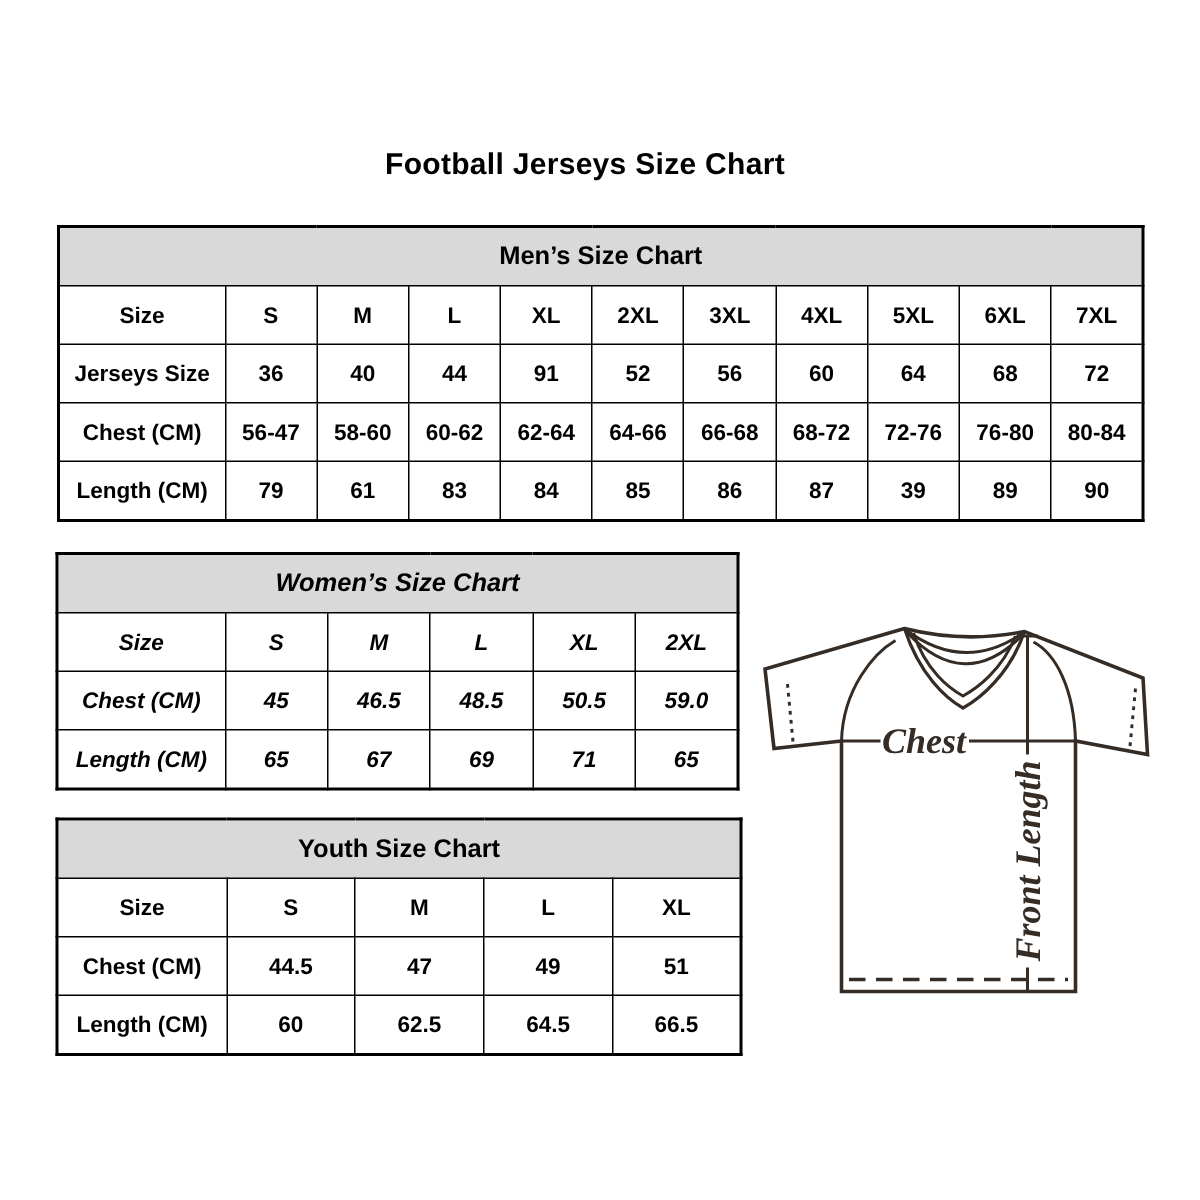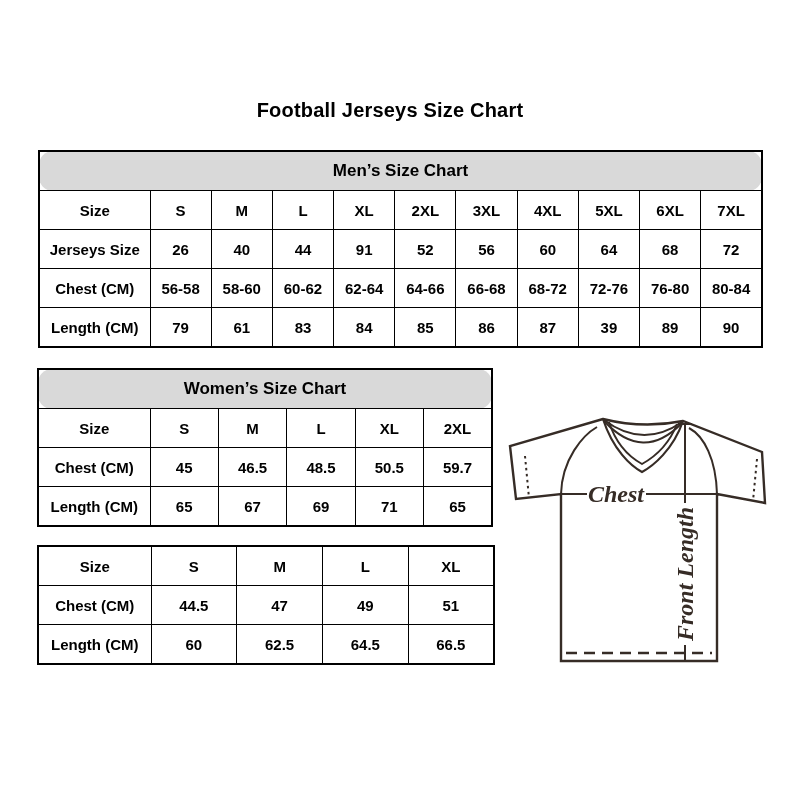--- a/index.html
+++ b/index.html
@@ -4,23 +4,23 @@
 <style>
   html,body{margin:0;padding:0;background:#ffffff;}
   .page{position:relative;width:800px;height:800px;background:#ffffff;overflow:hidden;
         font-family:"Liberation Sans",sans-serif;color:#000;}
   .title{position:absolute;top:99px;left:0;width:780px;margin:0;text-align:center;
          font-size:20px;font-weight:bold;letter-spacing:0.2px;}
   table.tbl{position:absolute;border-collapse:collapse;table-layout:fixed;
             border:2px solid #000;font-weight:bold;}
   table.tbl td{border:1px solid #000;text-align:center;vertical-align:middle;
                padding:0;height:38px;font-size:15px;overflow:hidden;white-space:nowrap;}
-  table.tbl td.hdr{background:#d9d9d9;font-size:17px;border-radius:14px;}
+  table.tbl td.hdr{background:#d9d9d9;font-size:17px;}
   table.mens{left:38px;top:150px;width:725px;}
-  table.womens{left:37px;top:368px;width:456px;}
+  table.womens{left:37px;top:368px;width:456px;font-style:italic;}
   table.youth{left:37px;top:545px;width:458px;}
   .jersey{position:absolute;left:505px;top:415px;}
   .jersey path{fill:none;stroke:#362c26;}
   .jersey text{fill:#362c26;font-family:"Liberation Serif",serif;
                font-style:italic;font-weight:bold;font-size:24px;}
 </style>
 </head>
 <body>
 
 <div class="page">
@@ -53,34 +53,34 @@
         <td>XL</td>
         <td>2XL</td>
         <td>3XL</td>
         <td>4XL</td>
         <td>5XL</td>
         <td>6XL</td>
         <td>7XL</td>
       </tr>
       <tr>
         <td>Jerseys Size</td>
-        <td>26</td>
+        <td>36</td>
         <td>40</td>
         <td>44</td>
         <td>91</td>
         <td>52</td>
         <td>56</td>
         <td>60</td>
         <td>64</td>
         <td>68</td>
         <td>72</td>
       </tr>
       <tr>
         <td>Chest (CM)</td>
-        <td>56-58</td>
+        <td>56-47</td>
         <td>58-60</td>
         <td>60-62</td>
         <td>62-64</td>
         <td>64-66</td>
         <td>66-68</td>
         <td>68-72</td>
         <td>72-76</td>
         <td>76-80</td>
         <td>80-84</td>
       </tr>
@@ -120,21 +120,21 @@
         <td>L</td>
         <td>XL</td>
         <td>2XL</td>
       </tr>
       <tr>
         <td>Chest (CM)</td>
         <td>45</td>
         <td>46.5</td>
         <td>48.5</td>
         <td>50.5</td>
-        <td>59.7</td>
+        <td>59.0</td>
       </tr>
       <tr>
         <td>Length (CM)</td>
         <td>65</td>
         <td>67</td>
         <td>69</td>
         <td>71</td>
         <td>65</td>
       </tr>
     </tbody>
@@ -143,20 +143,23 @@
   <table class="tbl youth">
     <colgroup>
         <col style="width:113px">
         <col>
         <col>
         <col>
         <col>
       </colgroup>
     <tbody>
       <tr>
+        <td class="hdr" colspan="5">Youth Size Chart</td>
+      </tr>
+      <tr>
         <td>Size</td>
         <td>S</td>
         <td>M</td>
         <td>L</td>
         <td>XL</td>
       </tr>
       <tr>
         <td>Chest (CM)</td>
         <td>44.5</td>
         <td>47</td>

